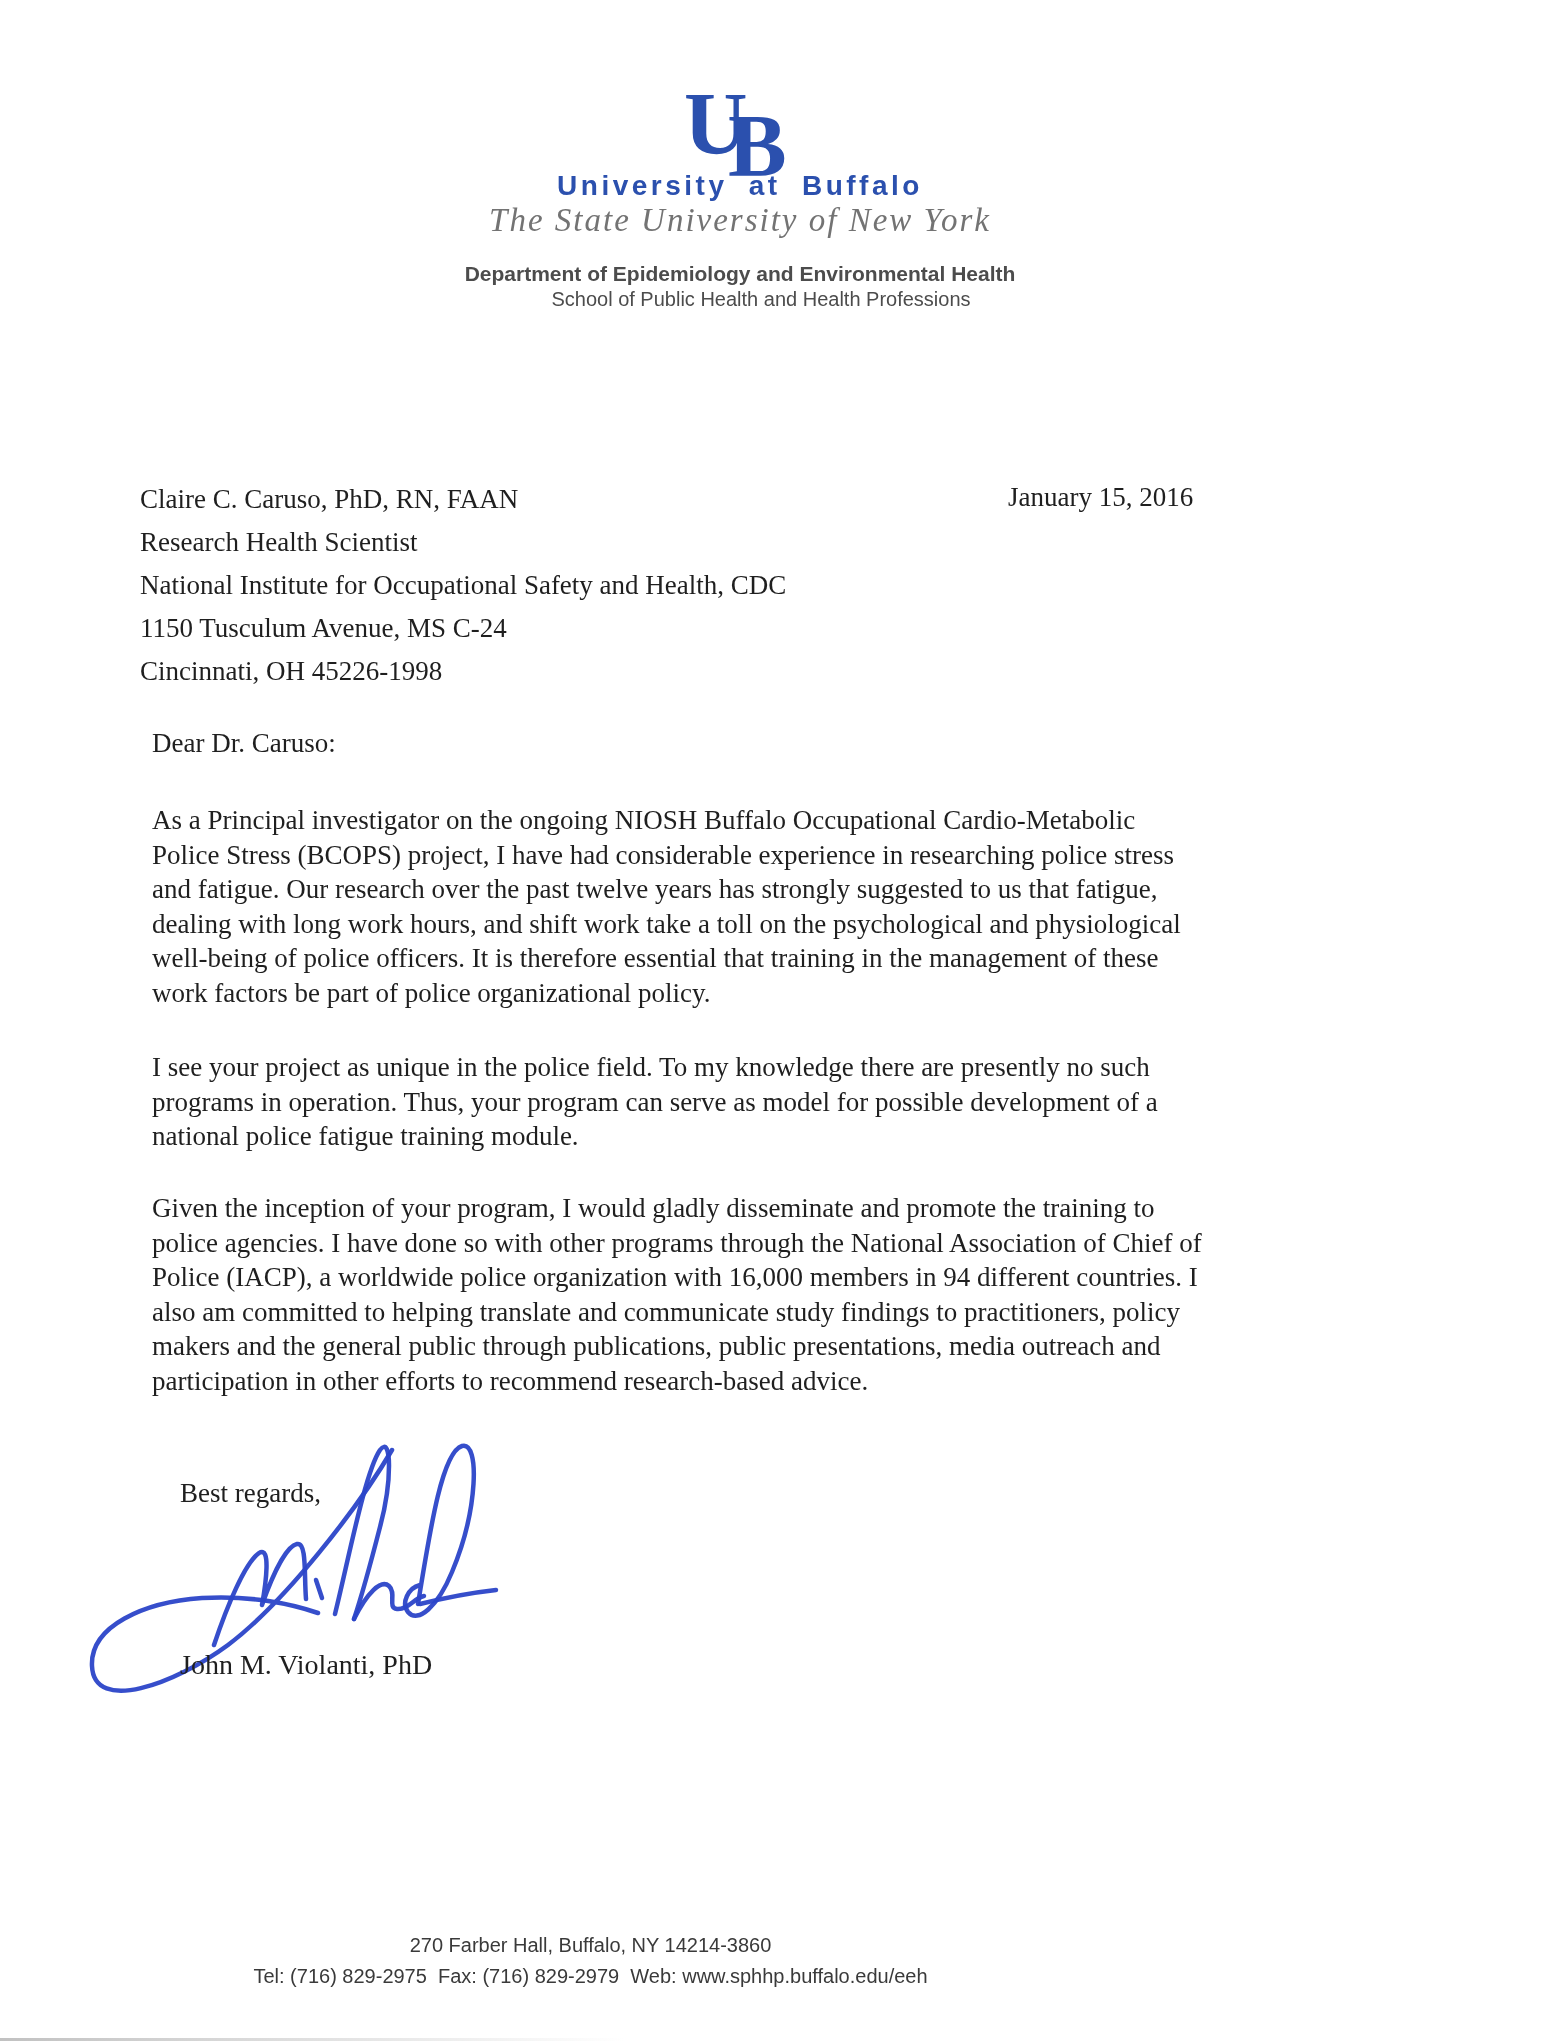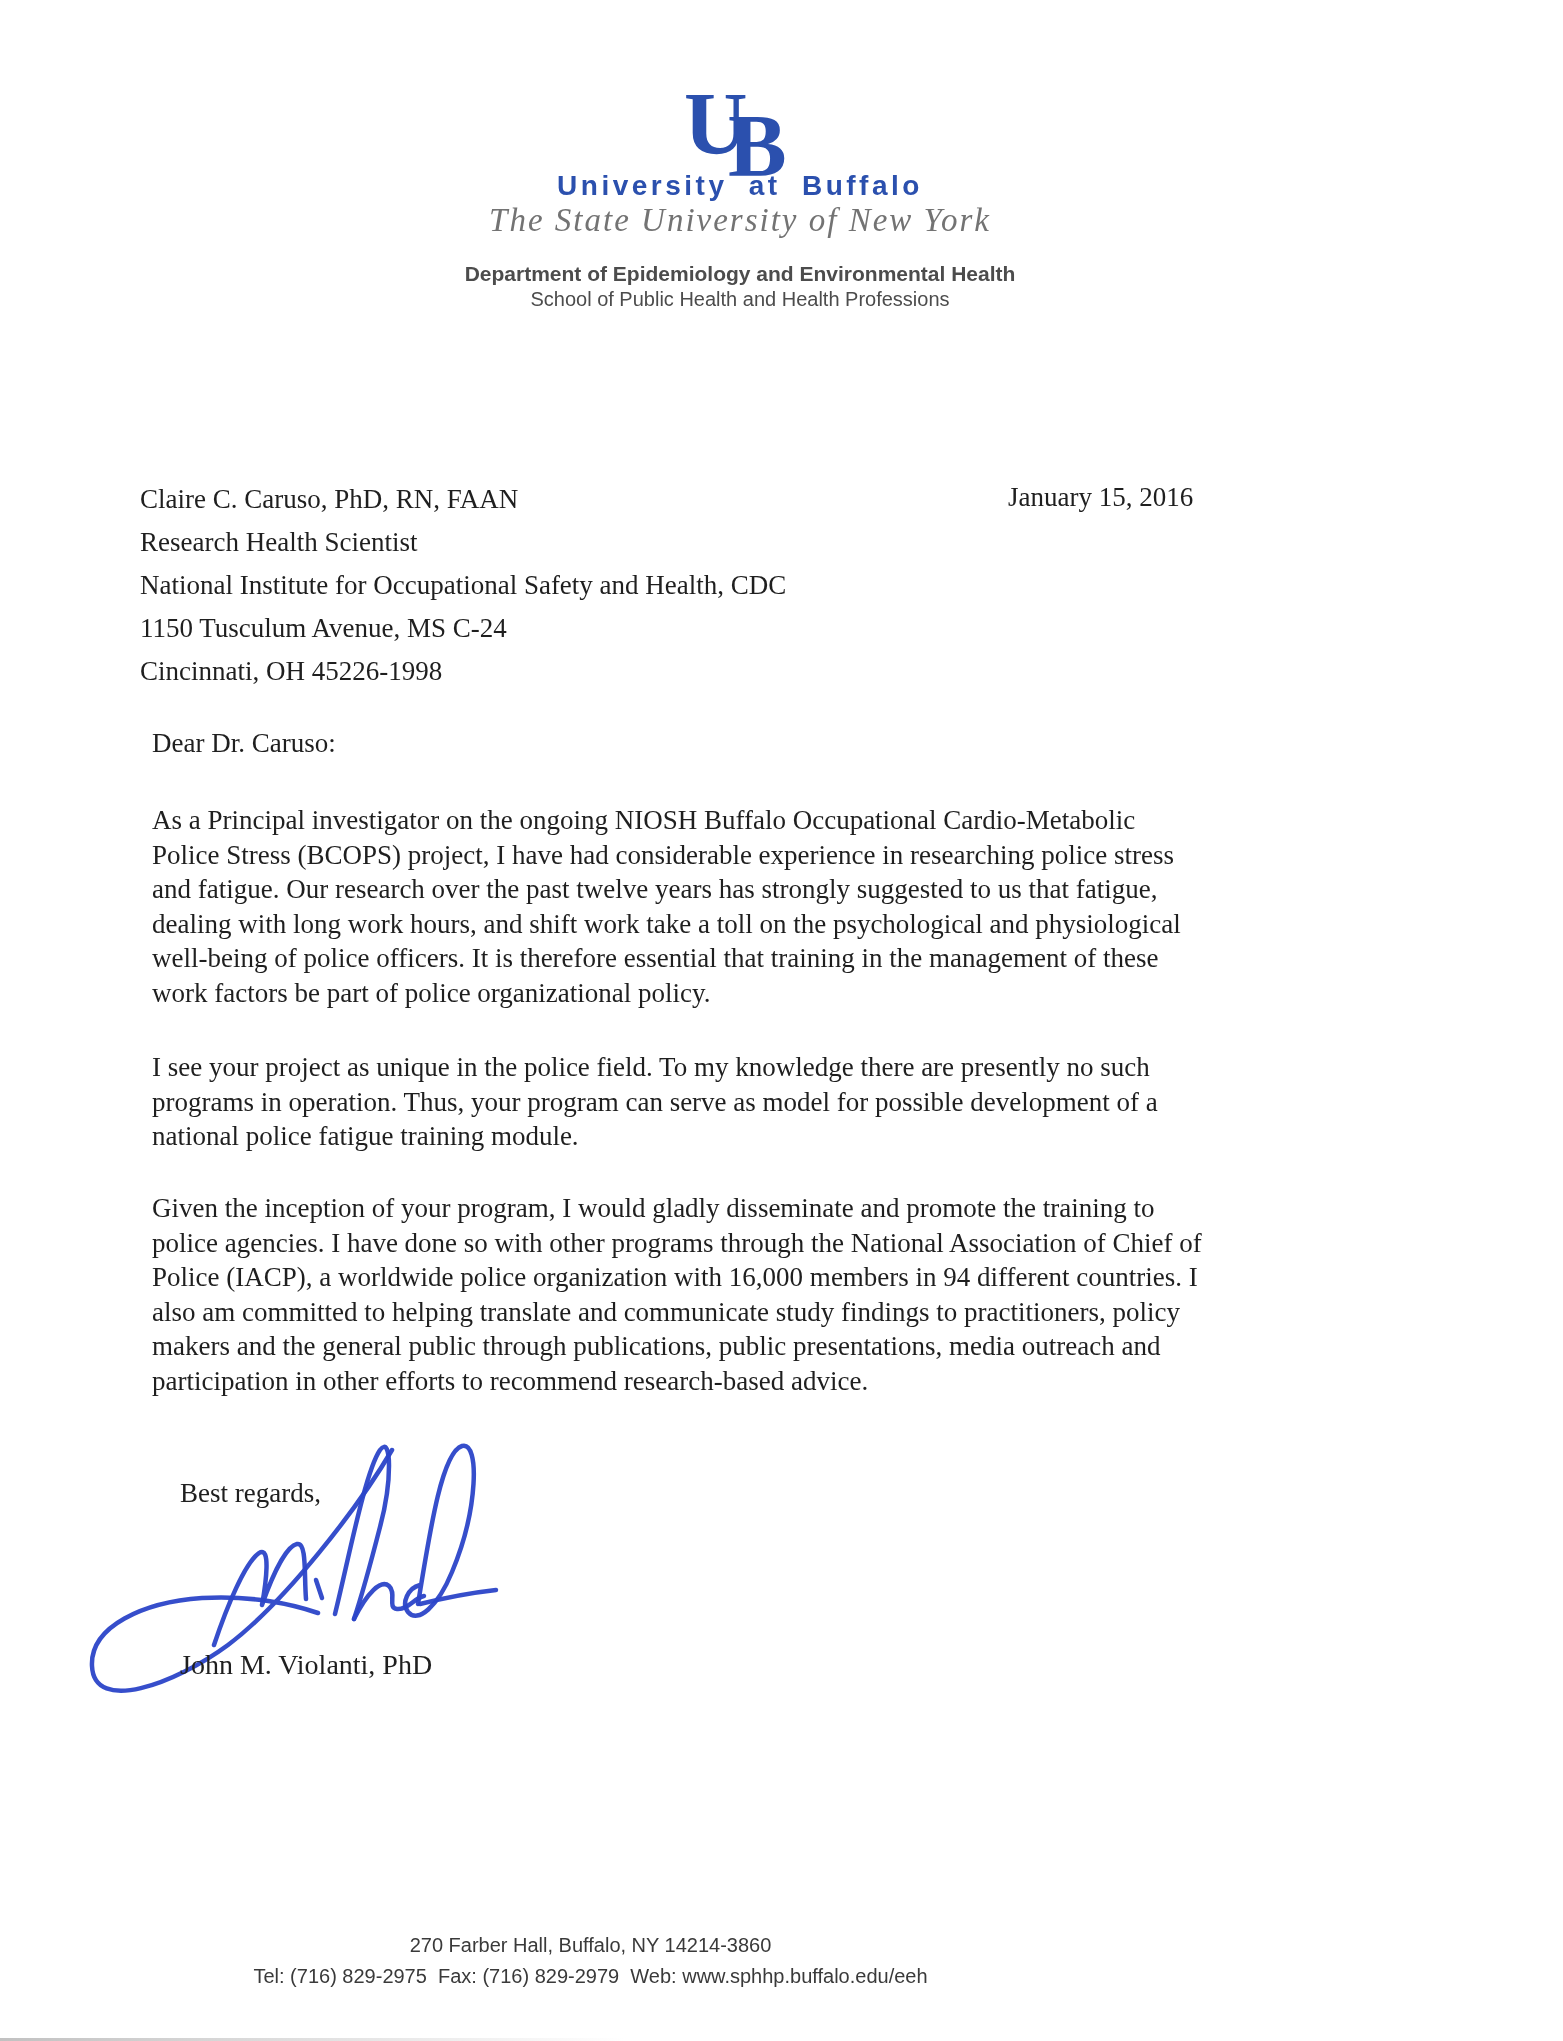--- a/index.html
+++ b/index.html
@@ -21,21 +21,21 @@
   .logo-u { position:absolute; left:0;  top:0;    font-size:88px; line-height:1; }
   .logo-b { position:absolute; left:44px; top:22px; font-size:88px; line-height:1; }
 
   .univ-name { top:170px; font-family:"Liberation Sans", sans-serif; font-weight:800;
                font-size:28px; letter-spacing:3.5px; word-spacing:10px; color:var(--brand-blue); }
   .suny      { top:202px; font-family:"Liberation Serif", serif; font-style:italic;
                font-size:33px; letter-spacing:2px; color:#737373; }
   .dept      { top:262px; font-family:"Liberation Sans", sans-serif; font-weight:bold;
                font-size:21px; color:var(--header-gray);text-align:center; }
   .school    { top:288px; font-family:"Liberation Sans", sans-serif;
-               font-size:20px; color:var(--header-gray); }
+               font-size:20px; color:var(--header-gray);padding-left:21px; }
 
   
   .date       { position:absolute; left:1008px; top:482px; font-size:27px; }
   .recipient  { position:absolute; left:140px;  top:478px; font-size:27px;
                 line-height:43px; white-space:pre-line; }
   .salutation { position:absolute; left:152px;  top:728px; font-size:27px; }
 
   .para { position:absolute; left:152px; width:1150px; font-size:27px;
           line-height:34.5px; white-space:pre-line; }
   .p1 { top:803px; }

